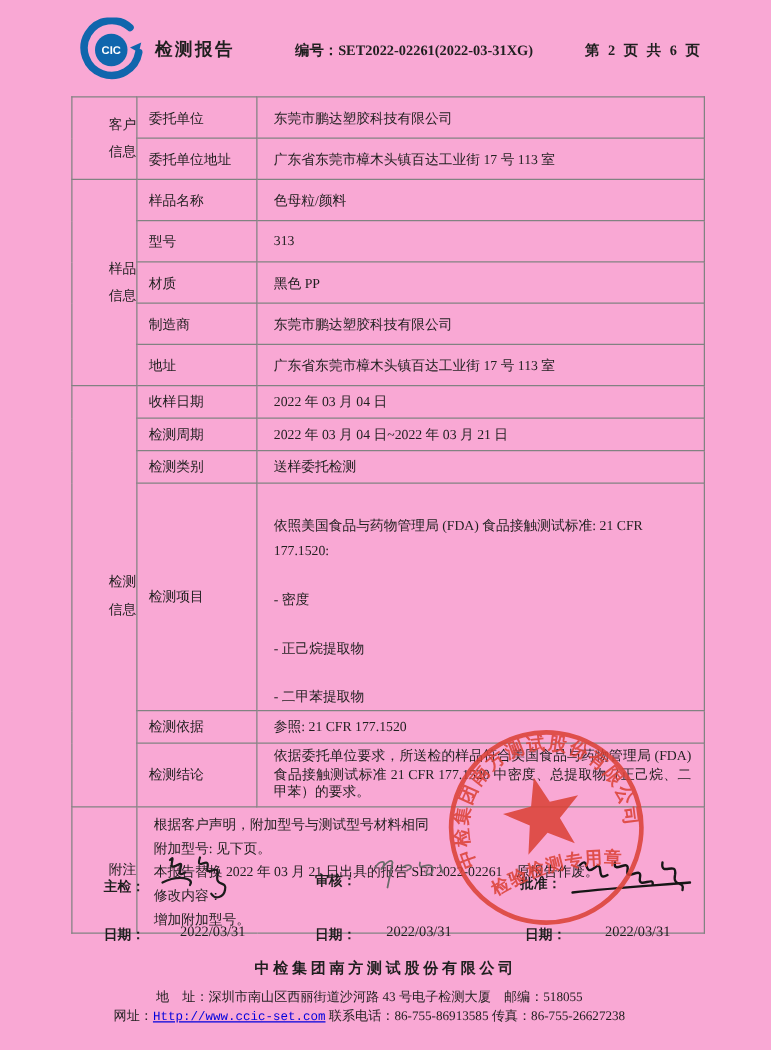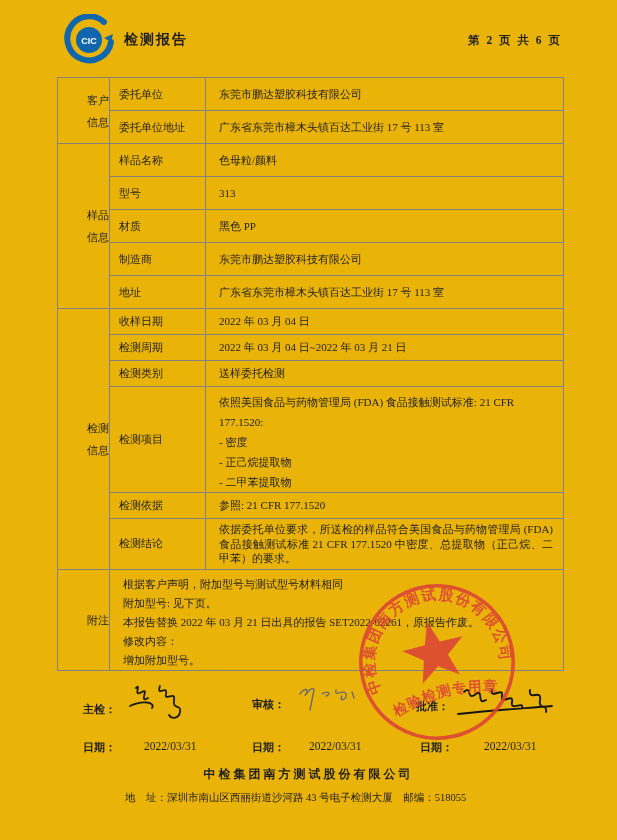--- a/index.html
+++ b/index.html
@@ -1,34 +1,34 @@
 <!DOCTYPE html>
 <html><head>
 <meta charset="utf-8">
 <style>
   * { margin:0; padding:0; box-sizing:border-box; }
   html,body { background:#ffffff; }
   .page {
-    position:relative; width:617px; height:840px; background:#eab308;
+    position:relative; width:617px; height:840px; background:#f9a8d4;
     font-family:"Liberation Serif","DejaVu Serif",serif;
     color:#1f1f1f; overflow:hidden;
   }
   
   .logo { position:absolute; left:64px; top:14px; width:52px; height:52px; }
   .hdr-title { position:absolute; left:124px; top:31px; font-size:14px; font-weight:bold; letter-spacing:2px; }
   .hdr-no { position:absolute; left:236px; top:33px; font-size:11.5px; font-weight:bold; }
   .hdr-page { position:absolute; left:468px; top:33px; font-size:11.5px; font-weight:bold; letter-spacing:2px;text-align:center; }
   
   table.report { position:absolute; left:57px; top:77px; width:506px; border-collapse:collapse; table-layout:fixed; }
   table.report td { border:1px solid #828282; font-size:11px; vertical-align:middle; overflow:hidden; }
   td.sec { text-align:right; line-height:22px; font-size:11px; }
   td.lbl { padding-left:9px; }
   td.val { padding-left:13px; padding-right:10px; }
   td.multi { vertical-align:top; padding-top:5px; }
-  .vline { line-height:20px; white-space:normal; }
+  .vline { line-height:20px; white-space:normal;margin-top:19px; }
   td.concl { line-height:14.6px; padding-top:3px; padding-bottom:3px; vertical-align:middle; text-align:justify; }
   td.notes-cell { vertical-align:top; padding:5px 10px 0 13px; line-height:19px; }
   
   .sig-label { position:absolute; font-size:11px; font-weight:bold; }
   .sig-date  { position:absolute; font-size:11.5px; }
   .sig-svg { position:absolute; }
   
   .stamp { position:absolute; left:350px; top:575px; width:174px; height:174px; opacity:.87; }
   
   .ft-company { position:absolute; left:0; top:766px; width:617px; text-align:center;
@@ -43,20 +43,21 @@
 
 <div class="page">
 
   <svg class="logo" viewBox="0 0 52 52">
     <path d="M 40 8 A 22 22 0 1 0 47 28" fill="none" stroke="#1066ad" stroke-width="6" stroke-linecap="round"></path>
     <path d="M 47 28 l -7 -4 l 9 -4 z" fill="#1066ad"></path>
     <circle cx="25" cy="26" r="13" fill="#1066ad"></circle>
     <text x="25" y="29.5" text-anchor="middle" font-size="9" font-weight="bold" fill="#ffffff" font-family="Liberation Sans, sans-serif">CIC</text>
   </svg>
   <div class="hdr-title">检测报告</div>
+  <div class="hdr-no">编号：SET2022-02261(2022-03-31XG)</div>
   <div class="hdr-page">第 2 页 共 6 页</div>
 
   <table class="report">
     <colgroup>
         <col style="width:52px">
         <col style="width:96px">
         <col style="width:358px">
       </colgroup>
 
     <tbody>
@@ -178,14 +179,17 @@
         <textPath href="#ringPath" startOffset="50%" text-anchor="middle">中检集团南方测试股份有限公司</textPath>
       </text>
       <text font-size="13" fill="#dc4237" font-weight="bold" letter-spacing="1" font-family="Liberation Serif, DejaVu Serif, serif">
         <textPath href="#bannerPath" startOffset="50%" text-anchor="middle">检验检测专用章</textPath>
       </text>
     </g>
   </svg>
 
   <div class="ft-company">中检集团南方测试股份有限公司</div>
   <div class="ft-line ft-addr">地　址：深圳市南山区西丽街道沙河路 43 号电子检测大厦　邮编：518055</div>
+  <div class="ft-line ft-web">
+    <span>网址：</span><a href="#">Http://www.ccic-set.com</a><span> 联系电话：86-755-86913585 传真：86-755-26627238</span>
+  </div>
 
 </div>
 
 </body></html>

